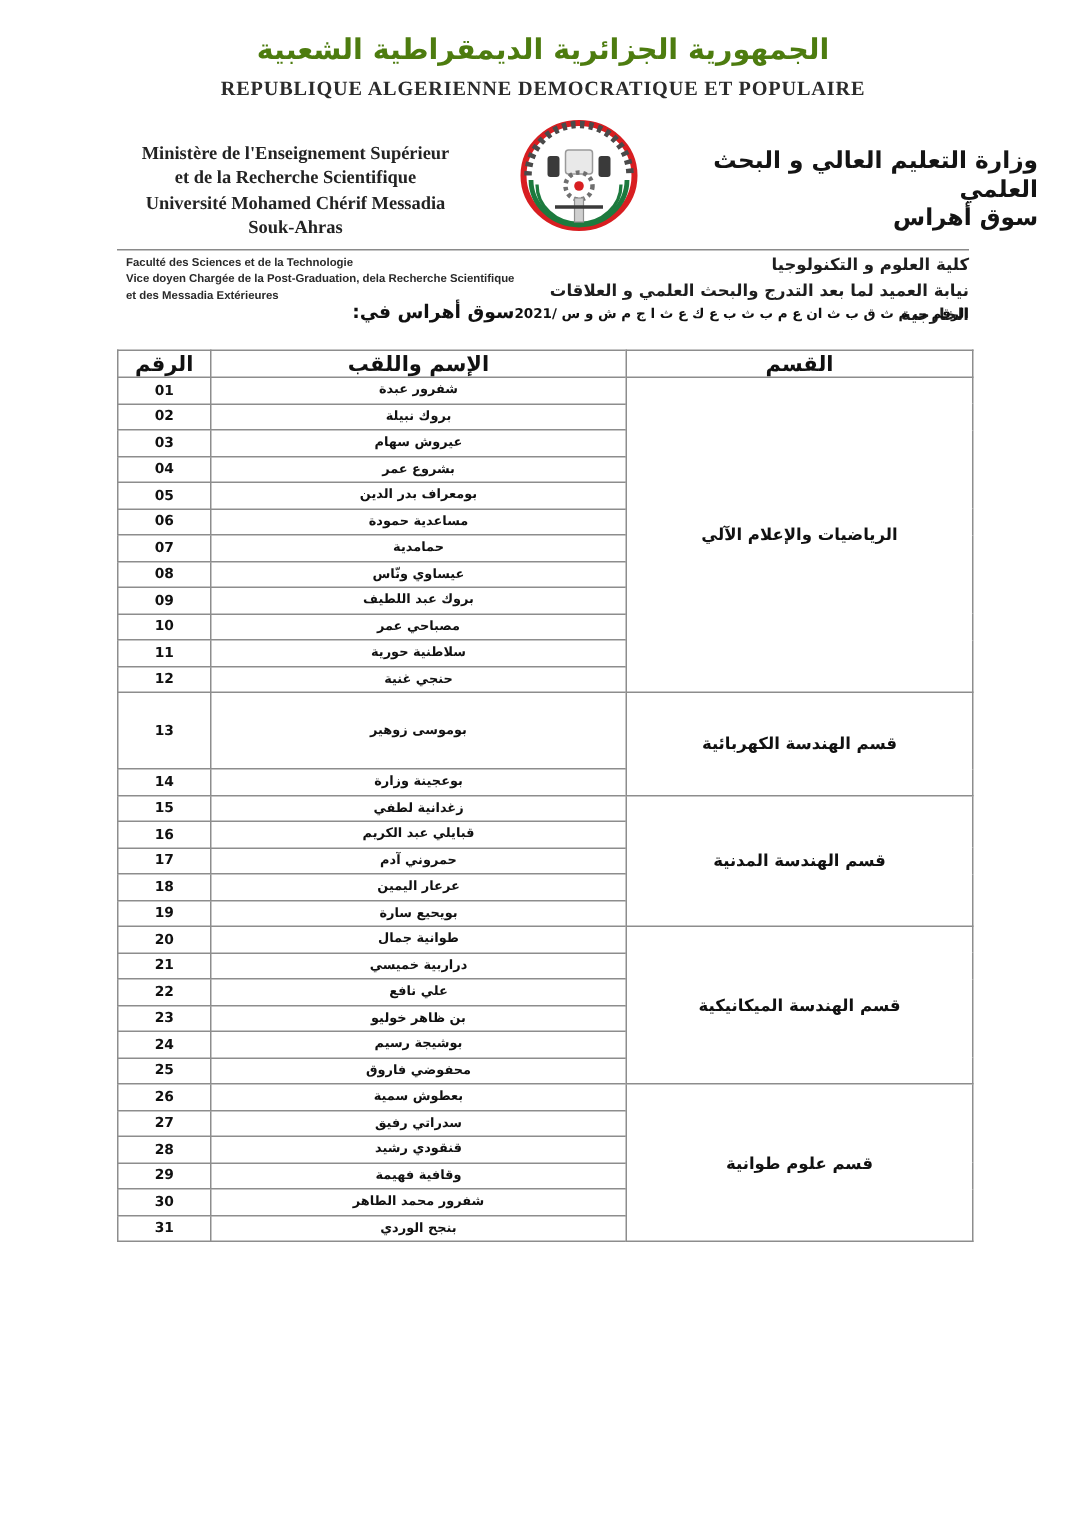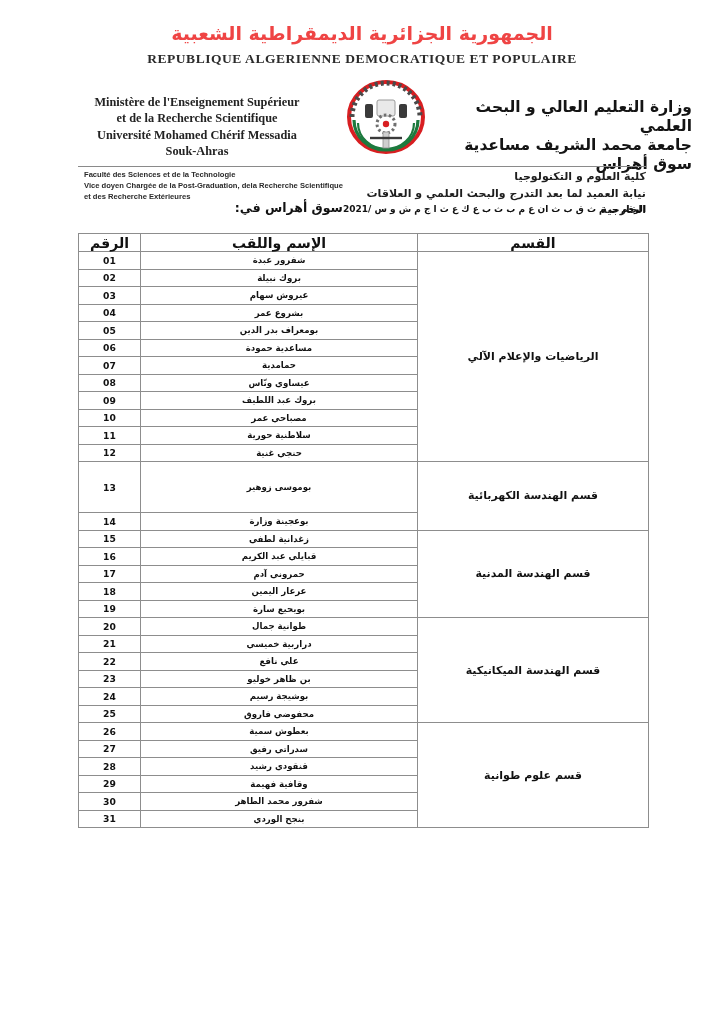--- a/index.html
+++ b/index.html
@@ -32,21 +32,21 @@
     width: 724px;
     text-align: center;
   }
   .nat-ar {
     font-family: "DejaVu Sans", sans-serif;
     font-size: 19px;
     font-weight: bold;
     direction: rtl;
     letter-spacing: 0px;
     line-height: 1.25;
-    color: #ef4444;
+    color: #4d7c0f;
   }
   .nat-fr {
     font-family: "Liberation Serif", serif;
     font-size: 13.5px;
     font-weight: bold;
     letter-spacing: 0.55px;
     margin-top: 5px;
     color: #2b2b2b;
   }
 
@@ -222,30 +222,29 @@
 
   <div class="min-fr">
     <div>Ministère de l'Enseignement Supérieur</div>
     <div>et de la Recherche Scientifique</div>
     <div>Université Mohamed Chérif Messadia</div>
     <div>Souk-Ahras</div>
   </div>
 
   <div class="min-ar">
     <div>وزارة التعليم العالي و البحث العلمي</div>
-    <div>جامعة محمد الشريف مساعدية</div>
     <div>سوق أهراس</div>
   </div>
 
   <div class="fac-rule"></div>
 
   <div class="fac-fr">
     <div>Faculté des Sciences et de la Technologie</div>
     <div>Vice doyen Chargée de la Post-Graduation, dela Recherche Scientifique</div>
-    <div>et des Recherche Extérieures</div>
+    <div>et des Messadia Extérieures</div>
   </div>
 
   <div class="fac-ar">
     <div>كلية   العلوم و التكنولوجيا</div>
     <div>نيابة العميد لما بعد  التدرج والبحث العلمي و العلاقات الخارجية</div>
   </div>
 
   <div class="ref-line">
     <span>الرقم ب م ث ق ب ث ان ع م ب ث ب ع ك ع ث ا ج م ش و س /</span><span>2021</span><span class="big">سوق أهراس في:</span>
   </div>

